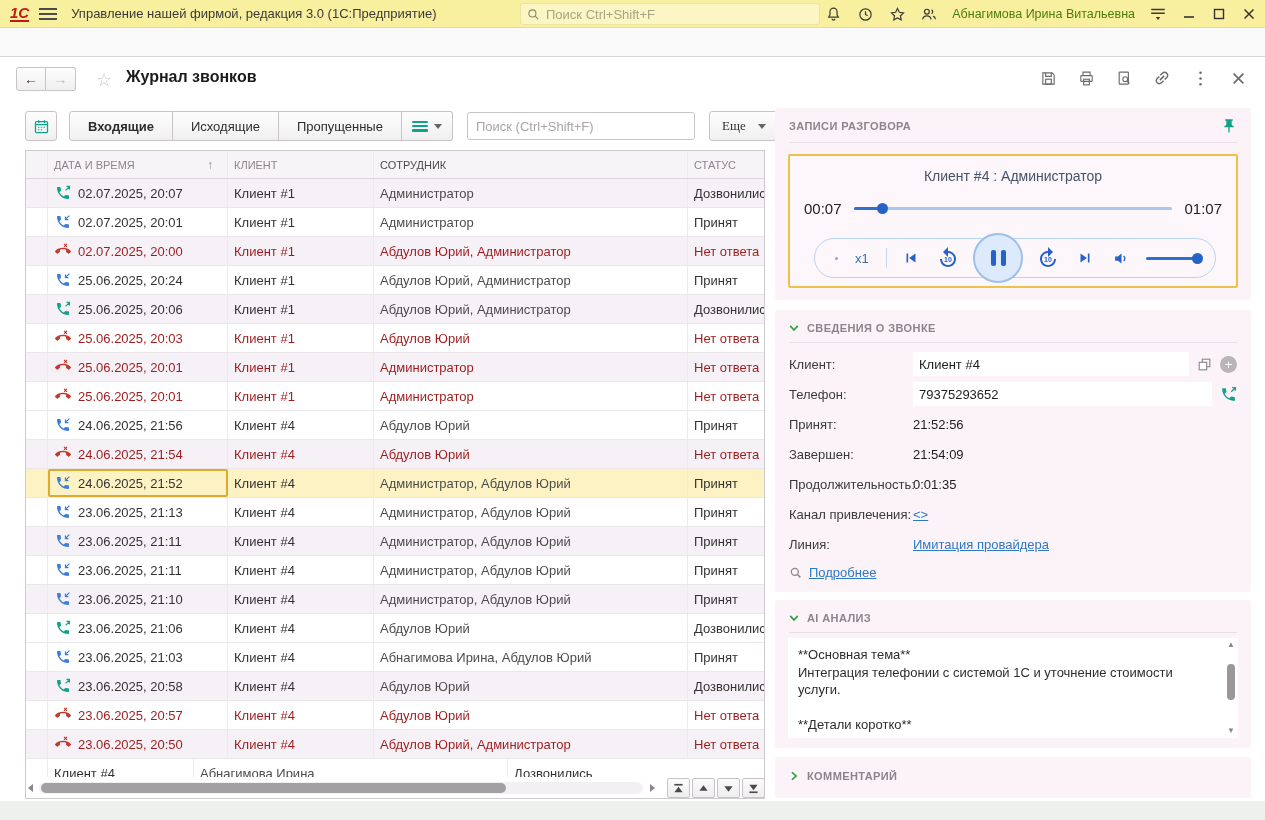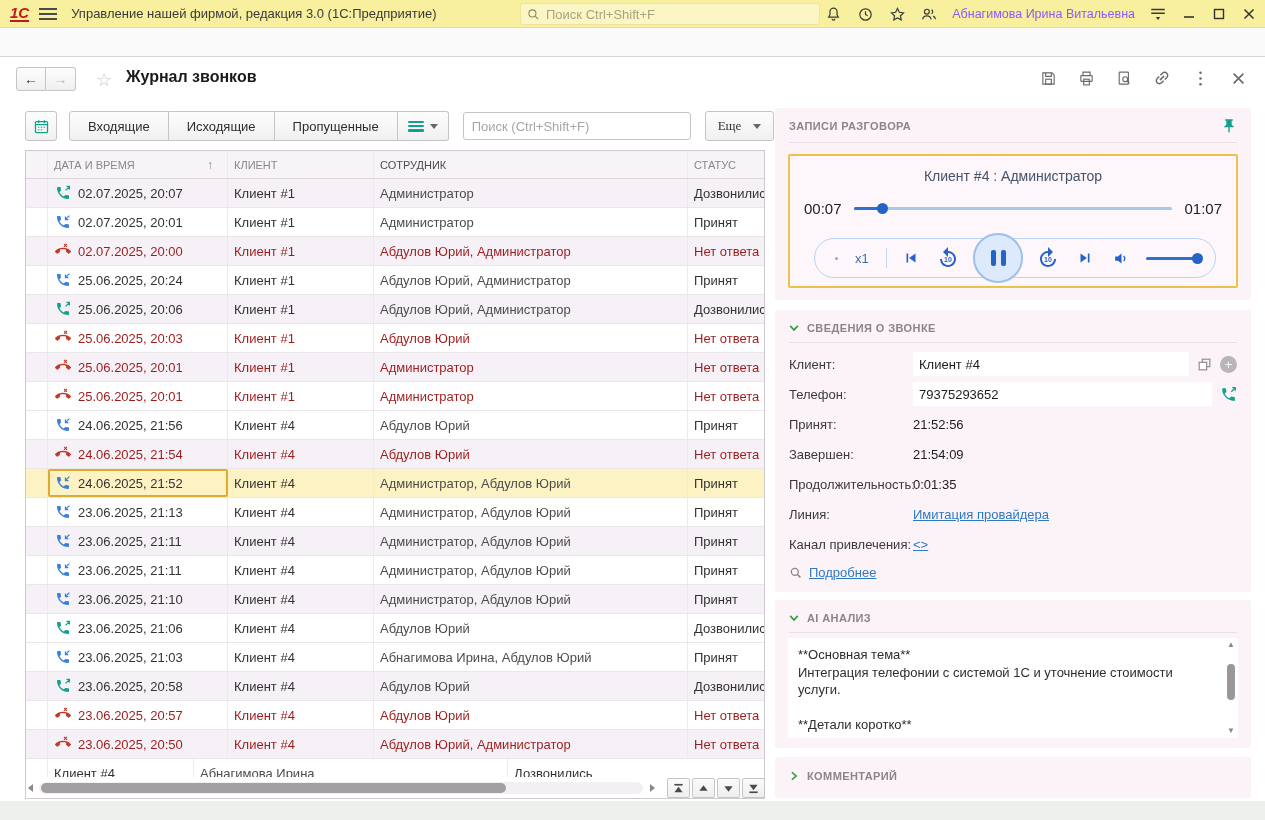--- a/index.html
+++ b/index.html
@@ -12,21 +12,21 @@
   .logo1c { font-weight:bold; font-style:italic; color:#c21a1a; font-size:15px; margin:0 10px 0 10px;
     border-bottom:2px solid #c21a1a; line-height:14px; }
   .burger { width:18px; height:12px; display:flex; flex-direction:column; justify-content:space-between; margin-right:14px; cursor:pointer; }
   .burger span { display:block; height:2px; background:#4a4a4a; }
   .app-title { font-size:13px; color:#3a3a3a;text-align:center; }
   .tb-search { position:absolute; left:520px; top:3px; width:300px; height:22px; background:#fcf6c5;
     border:1px solid #eee3a0; border-radius:3px; display:flex; align-items:center; padding:0 6px; color:#a9a384;text-align:right; }
   .tb-search .q { margin-right:6px; font-size:12px; color:#8d8868; }
   .tb-right { position:absolute; right:8px; top:0; height:28px; display:flex; align-items:center; gap:14px; }
   .tb-ic { width:18px; height:18px; display:flex; align-items:center; justify-content:center; cursor:pointer; }
-  .tb-user { font-size:12.5px; color:#8b5cf6; }
+  .tb-user { font-size:12.5px; color:#4d7c0f; }
   .winbtn { width:16px; height:16px; display:flex; align-items:center; justify-content:center; cursor:pointer; color:#333; }
 
   
   .tabbar { position:absolute; left:0; top:28px; width:1265px; height:29px; background:#fbfafb;
     border-bottom:1px solid #d8d4d8; display:flex; }
   .tab { display:flex; align-items:center; gap:8px; padding:0 16px; border-right:1px solid #d8d4d8;
     font-size:13px; color:#2d2d2d; cursor:pointer; position:relative; background:#fbfafb;margin-top:46px; }
   .tab.active { background:#fff; }
   .tab.active::after { content:""; position:absolute; left:0; right:0; bottom:0; height:3px; background:#18a32e; }
   .tab .close-x { color:#555; font-size:13px; margin-left:4px; }
@@ -43,21 +43,21 @@
   .nav-icons { position:absolute; right:18px; top:12px; display:flex; gap:20px; align-items:center; }
   .nav-ic { width:18px; height:18px; cursor:pointer; display:flex; align-items:center; justify-content:center; }
 
   
   .filterrow { position:absolute; left:25px; top:110px; height:32px; display:flex; align-items:center; }
   .cal-btn { width:32px; height:30px; border:1px solid #c7c3c7; border-radius:3px;
     background:linear-gradient(#fdfdfd,#f1f0f1); display:flex; align-items:center; justify-content:center; cursor:pointer; margin-right:12px; }
   .btn-group { display:flex; height:30px; }
   .fbtn { padding:0 18px; border:1px solid #c7c3c7; border-left:none; background:linear-gradient(#fdfdfd,#f1f0f1);
     display:flex; align-items:center; font-size:13px; color:#2d2d2d; cursor:pointer; }
-  .fbtn:first-child { border-left:1px solid #c7c3c7; border-radius:3px 0 0 3px; }
+  .fbtn:first-child { border-left:1px solid #c7c3c7; border-radius:3px 0 0 3px;font-weight:bold; }
   .fbtn.icon-btn { border-radius:0 3px 3px 0; gap:6px; padding:0 10px; }
   .tealbars { width:16px; height:11px; display:flex; flex-direction:column; justify-content:space-between; }
   .tealbars span { height:2.5px; background:#12a28b; border-radius:1px; }
   .caret { width:0; height:0; border-left:4px solid transparent; border-right:4px solid transparent; border-top:5px solid #666; }
   .searchbox { margin-left:14px; width:228px; height:28px; border:1px solid #c7c3c7; border-radius:3px;
     background:#fff; display:flex; align-items:center; padding:0 8px; color:#a9a5a9; font-size:13px; }
   .more-btn { margin-left:14px; height:30px; border:1px solid #c7c3c7; border-radius:3px;
     background:linear-gradient(#fdfdfd,#f1f0f1); display:flex; align-items:center; gap:12px; padding:0 12px; cursor:pointer;font-family:Liberation Serif, serif; }
   .help-btn { margin-left:12px; width:28px; height:28px; border-radius:50%; background:linear-gradient(#3fb54e,#1d9230);
     color:#fff; font-weight:bold; font-size:15px; display:flex; align-items:center; justify-content:center;
@@ -796,26 +796,26 @@
         </div>
         <div class="frow">
           <span class="flabel">Завершен:</span>
           <span class="fval">21:54:09</span>
         </div>
         <div class="frow">
           <span class="flabel">Продолжительность:</span>
           <span class="fval">0:01:35</span>
         </div>
         <div class="frow">
+          <span class="flabel">Канал привлечения:</span>
+          <span class="fval flink">&lt;&gt;</span>
+        </div>
+        <div class="frow">
           <span class="flabel">Линия:</span>
           <span class="fval flink">Имитация провайдера</span>
-        </div>
-        <div class="frow">
-          <span class="flabel">Канал привлечения:</span>
-          <span class="fval flink">&lt;&gt;</span>
         </div>
       </div>
     <div class="more-line">
       <span>
         <svg width="14" height="14" viewBox="0 0 24 24">
             <circle cx="10" cy="10" r="6" fill="none" stroke="#8a868a" stroke-width="2.2"></circle>
             <path d="M14.5 14.5l5 5" stroke="#8a868a" stroke-width="2.6"></path>
           </svg>
       </span>
       <span class="flink">Подробнее</span>

